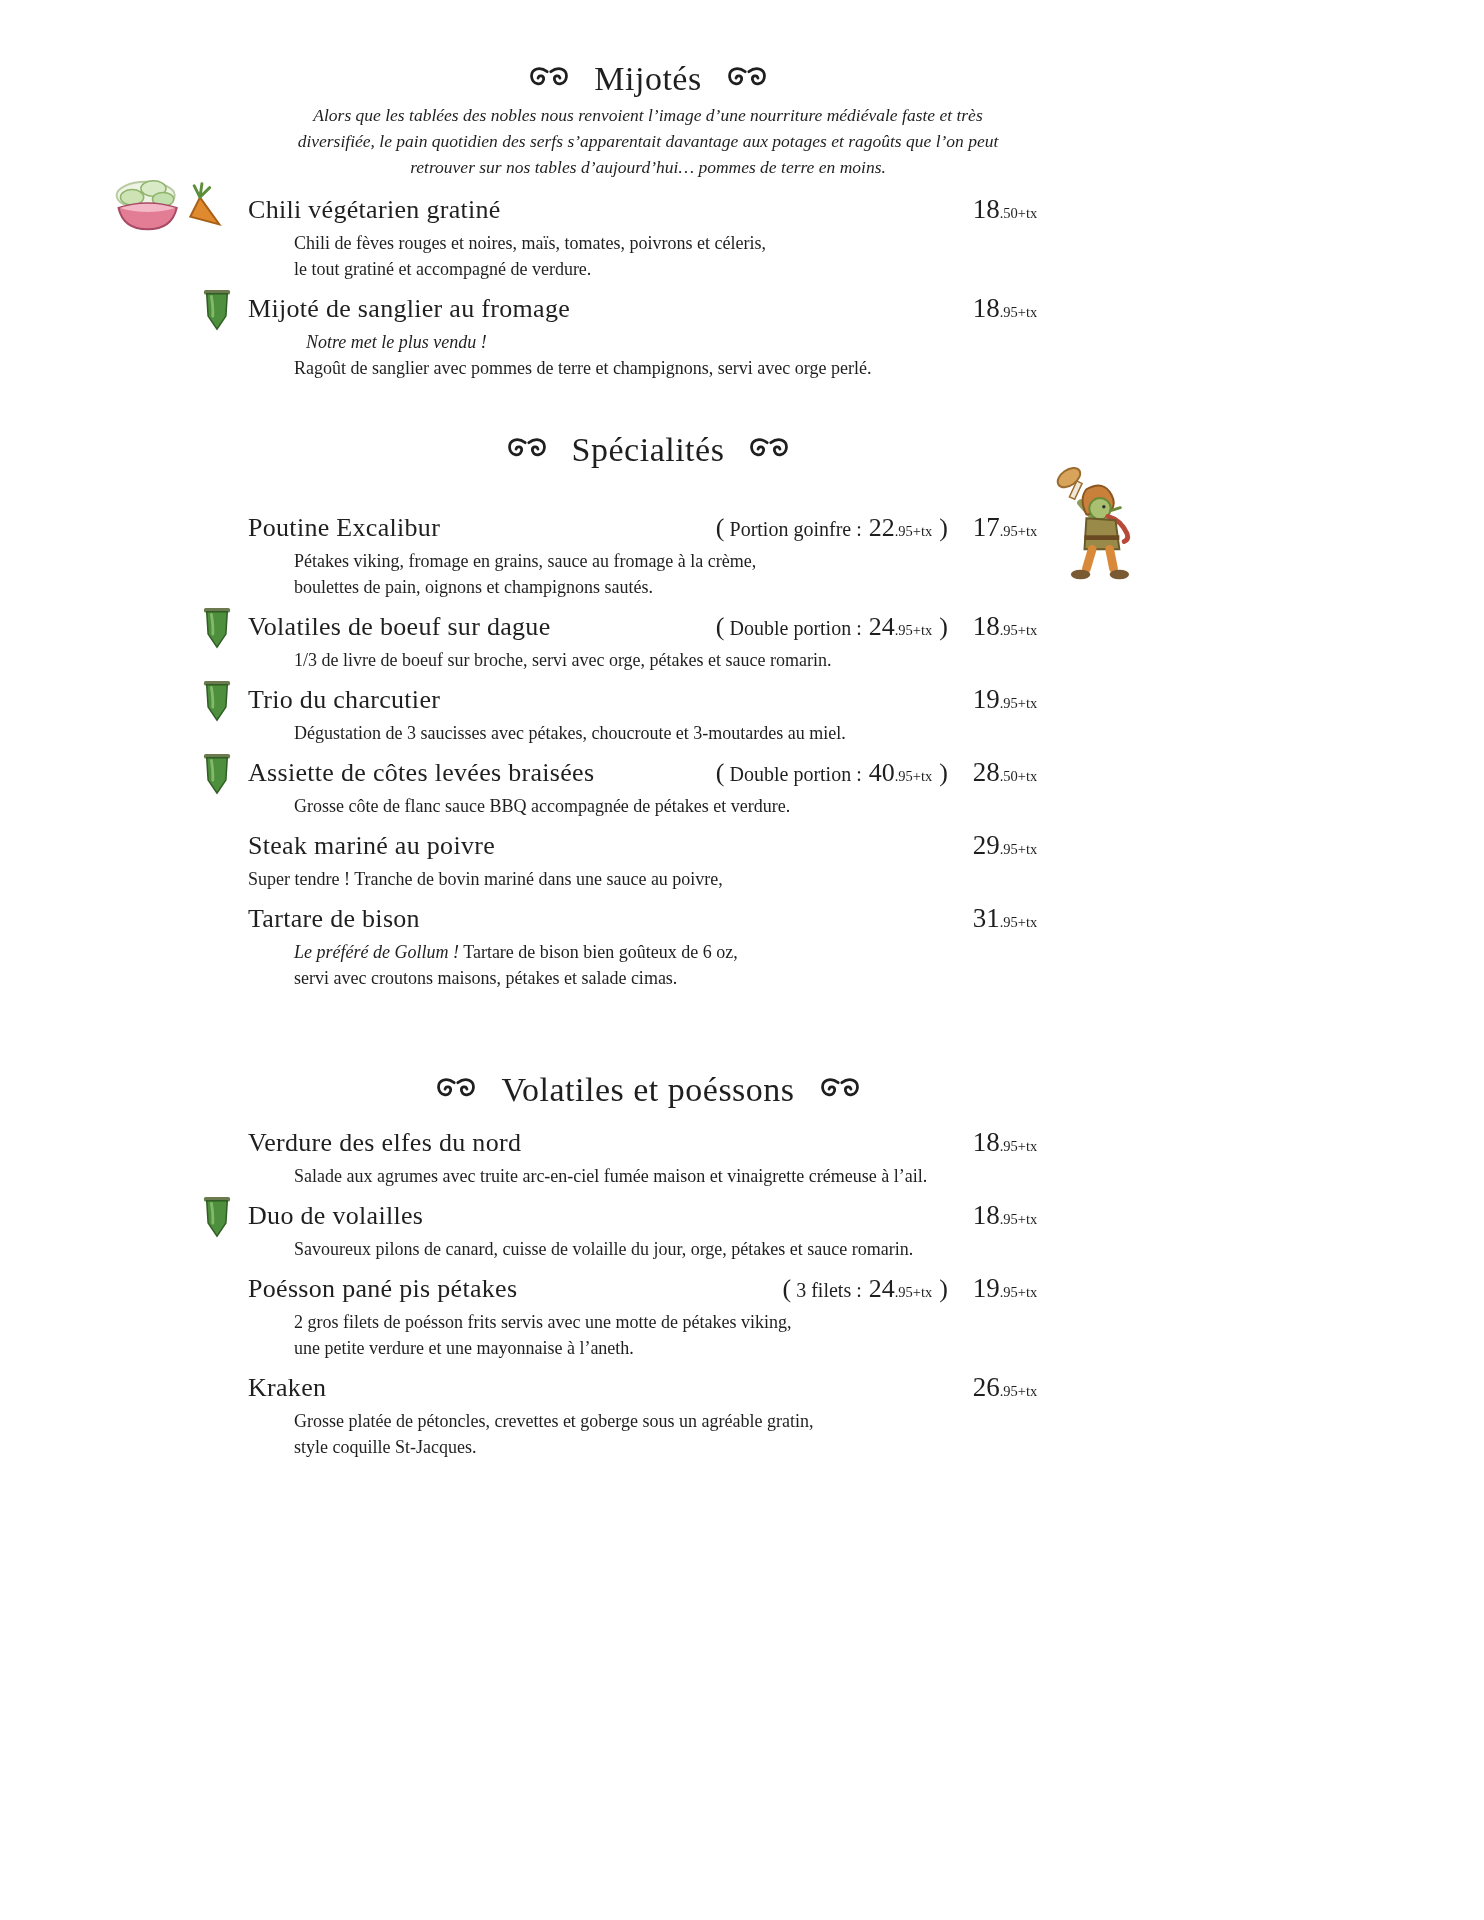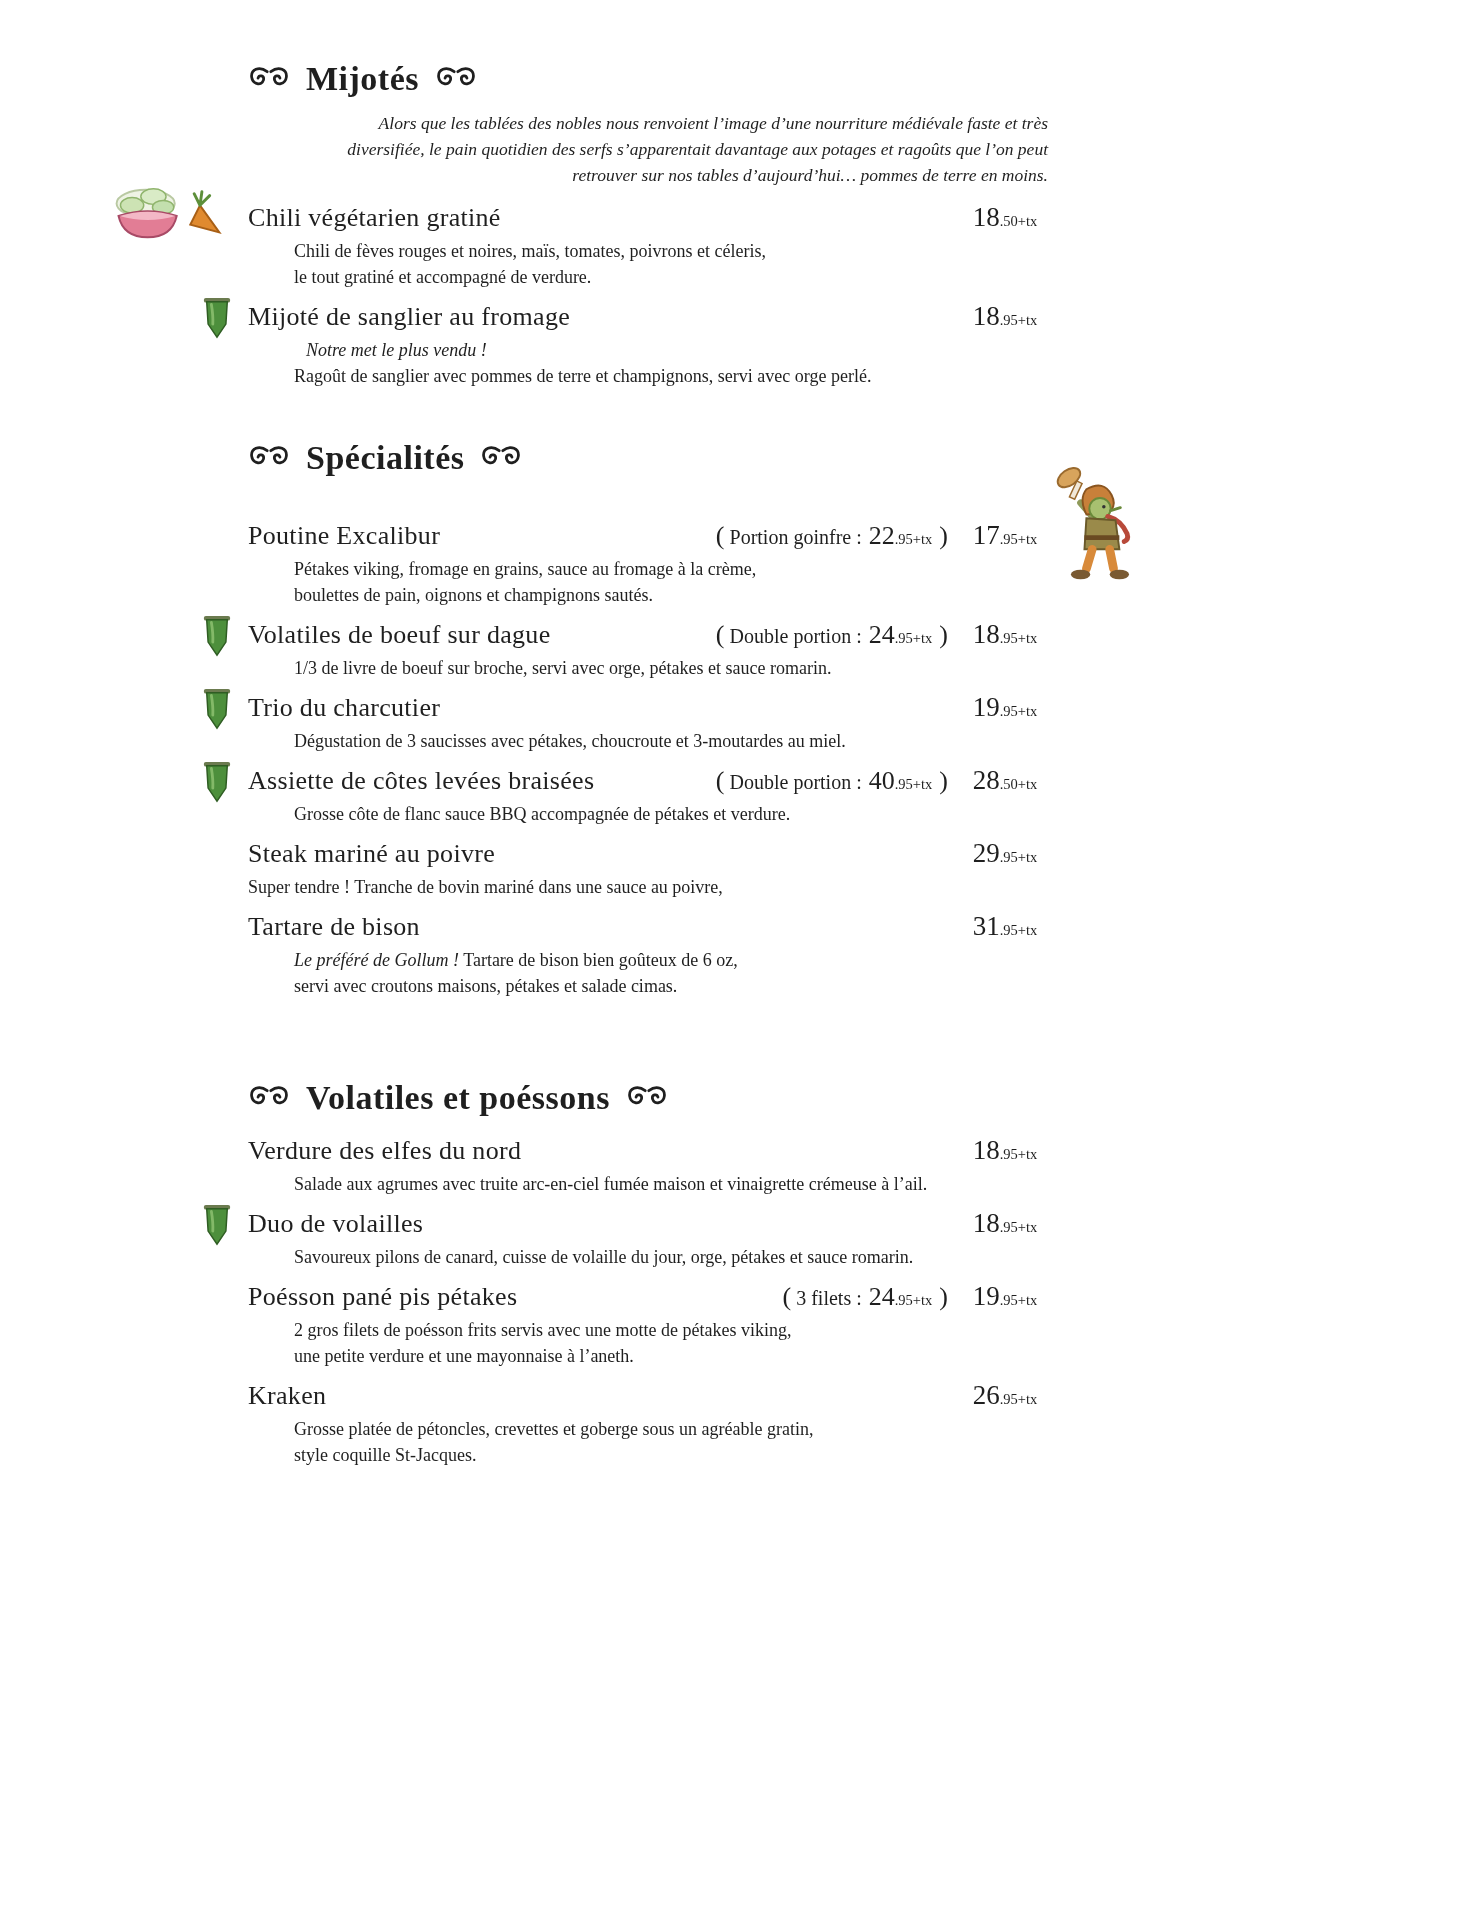--- a/index.html
+++ b/index.html
@@ -4,27 +4,27 @@
 <style>
   html,body { margin:0; padding:0; background:#ffffff; }
   body {
     width:1484px; height:1920px;
     font-family:"Liberation Serif","DejaVu Serif",serif;
     color:#1f1f1f;
   }
   .page { position:relative; width:1484px; height:1920px; overflow:hidden; background:#ffffff; }
   .main { position:absolute; left:248px; top:56px; width:800px; }
 
-  .sec-head { display:flex; justify-content:flex-start; align-items:center; gap:16px; line-height:46px;font-weight:bold; }
+  .sec-head { display:flex; justify-content:center; align-items:center; gap:24px; line-height:46px; }
   .sec-title { font-size:34px; letter-spacing:0.5px; }
   .orn { flex:0 0 auto; }
   .head-spec { margin-top:46px; margin-bottom:37px; }
   .head-vol  { margin-top:76px; margin-bottom:12px; }
 
-  .intro { font-style:italic; text-align:right; font-size:17.5px; line-height:26px; margin:8px 0 12px; }
+  .intro { font-style:italic; text-align:center; font-size:17.5px; line-height:26px; margin:0 0 12px; }
 
   .item { position:relative; margin-bottom:9px; }
   .item-head { display:flex; align-items:baseline; line-height:34px; }
   .item-name { font-size:26px; letter-spacing:0.3px; flex:1 1 auto; white-space:nowrap; }
 
   .portion { white-space:nowrap; margin-right:14px; }
   .p-paren { font-size:26px; }
   .p-label { font-size:20px; margin-left:5px; }
   .p-int   { font-size:26px; margin-left:7px; }
   .p-frac  { font-size:14.5px; }

